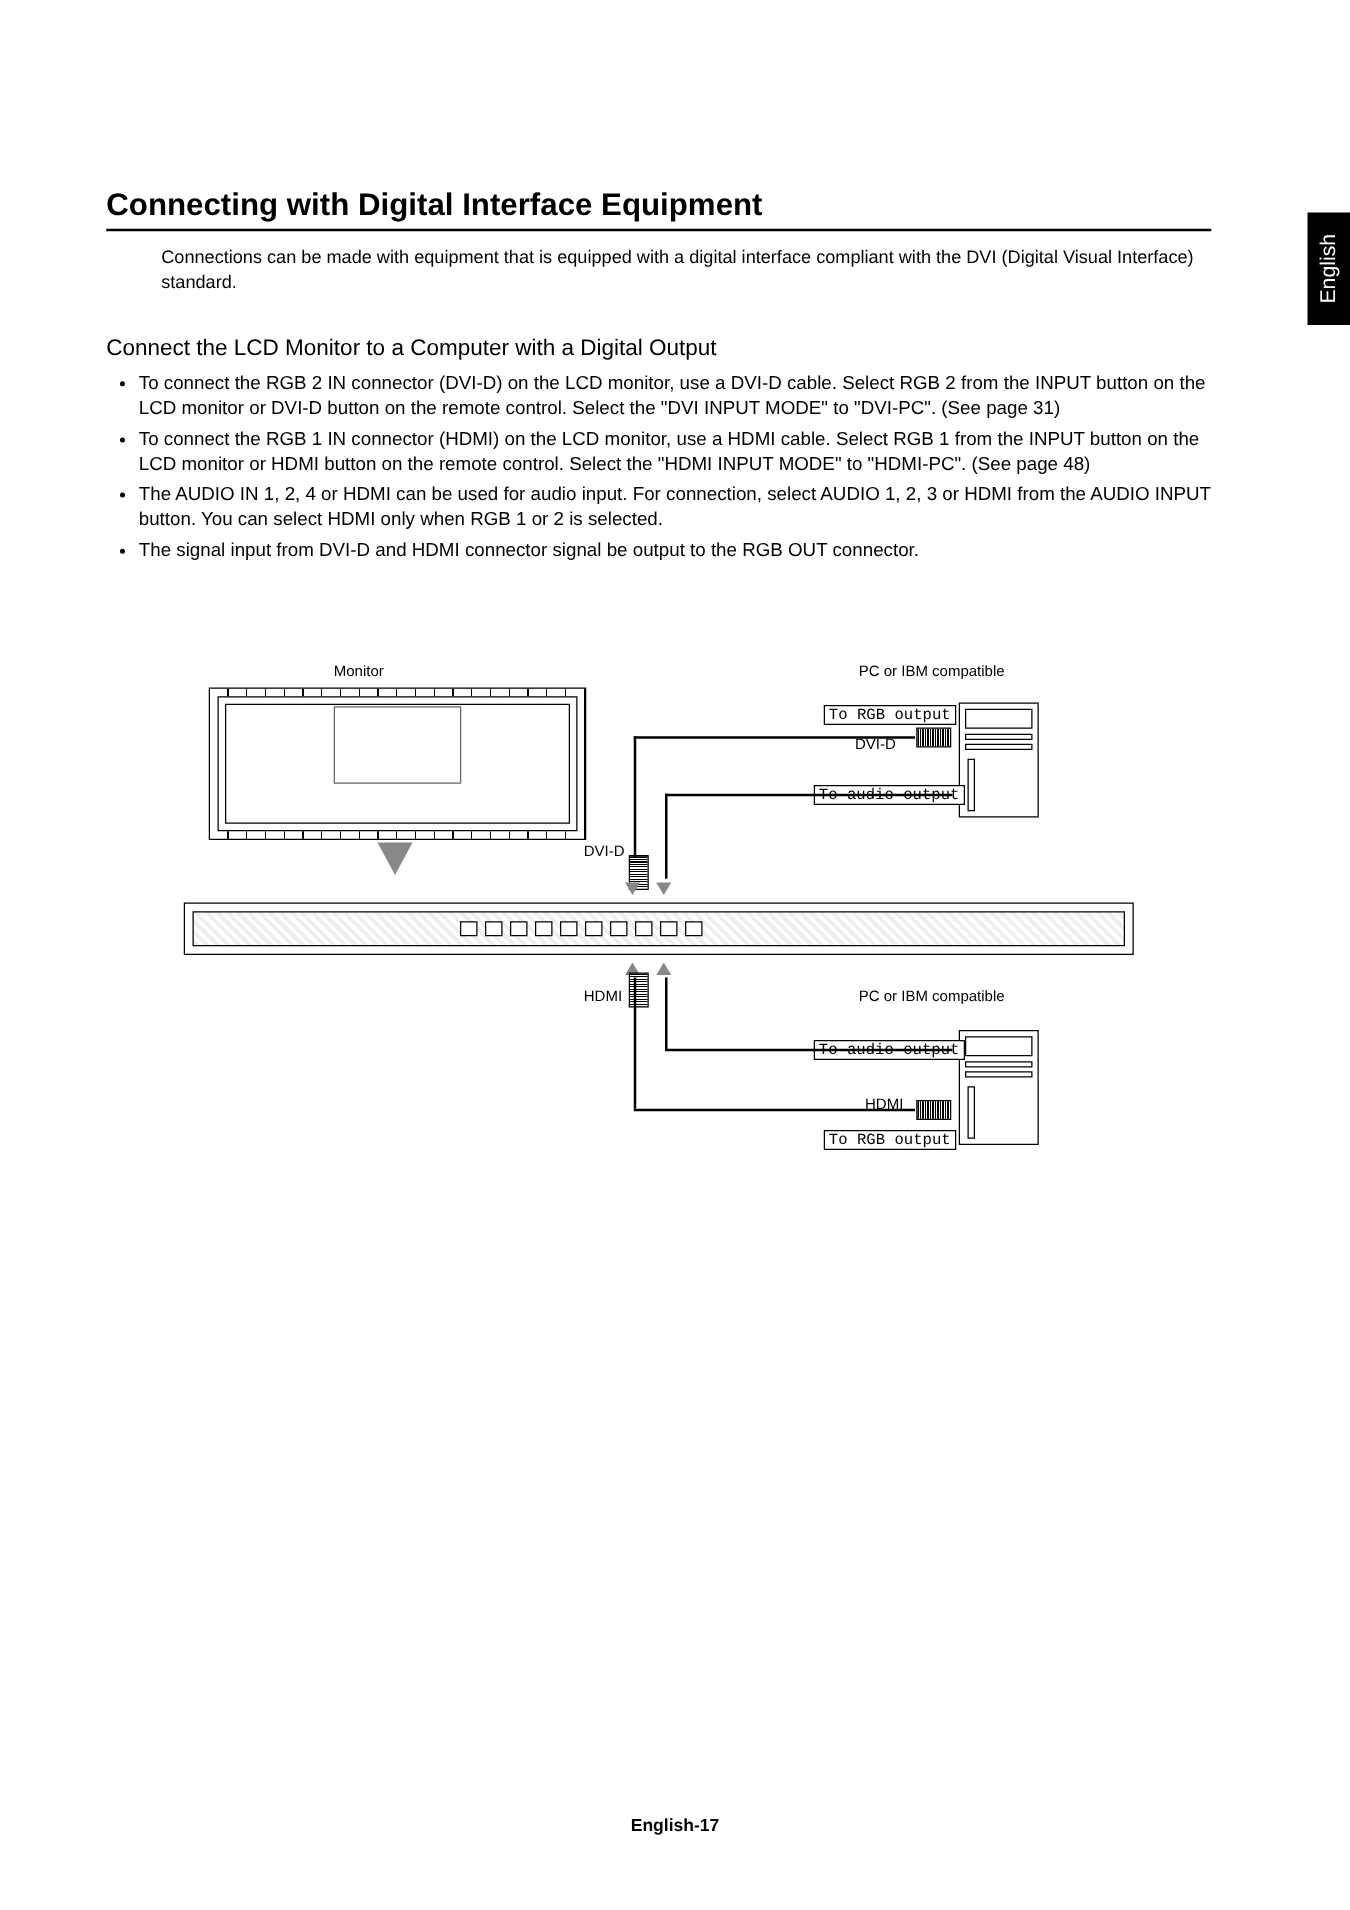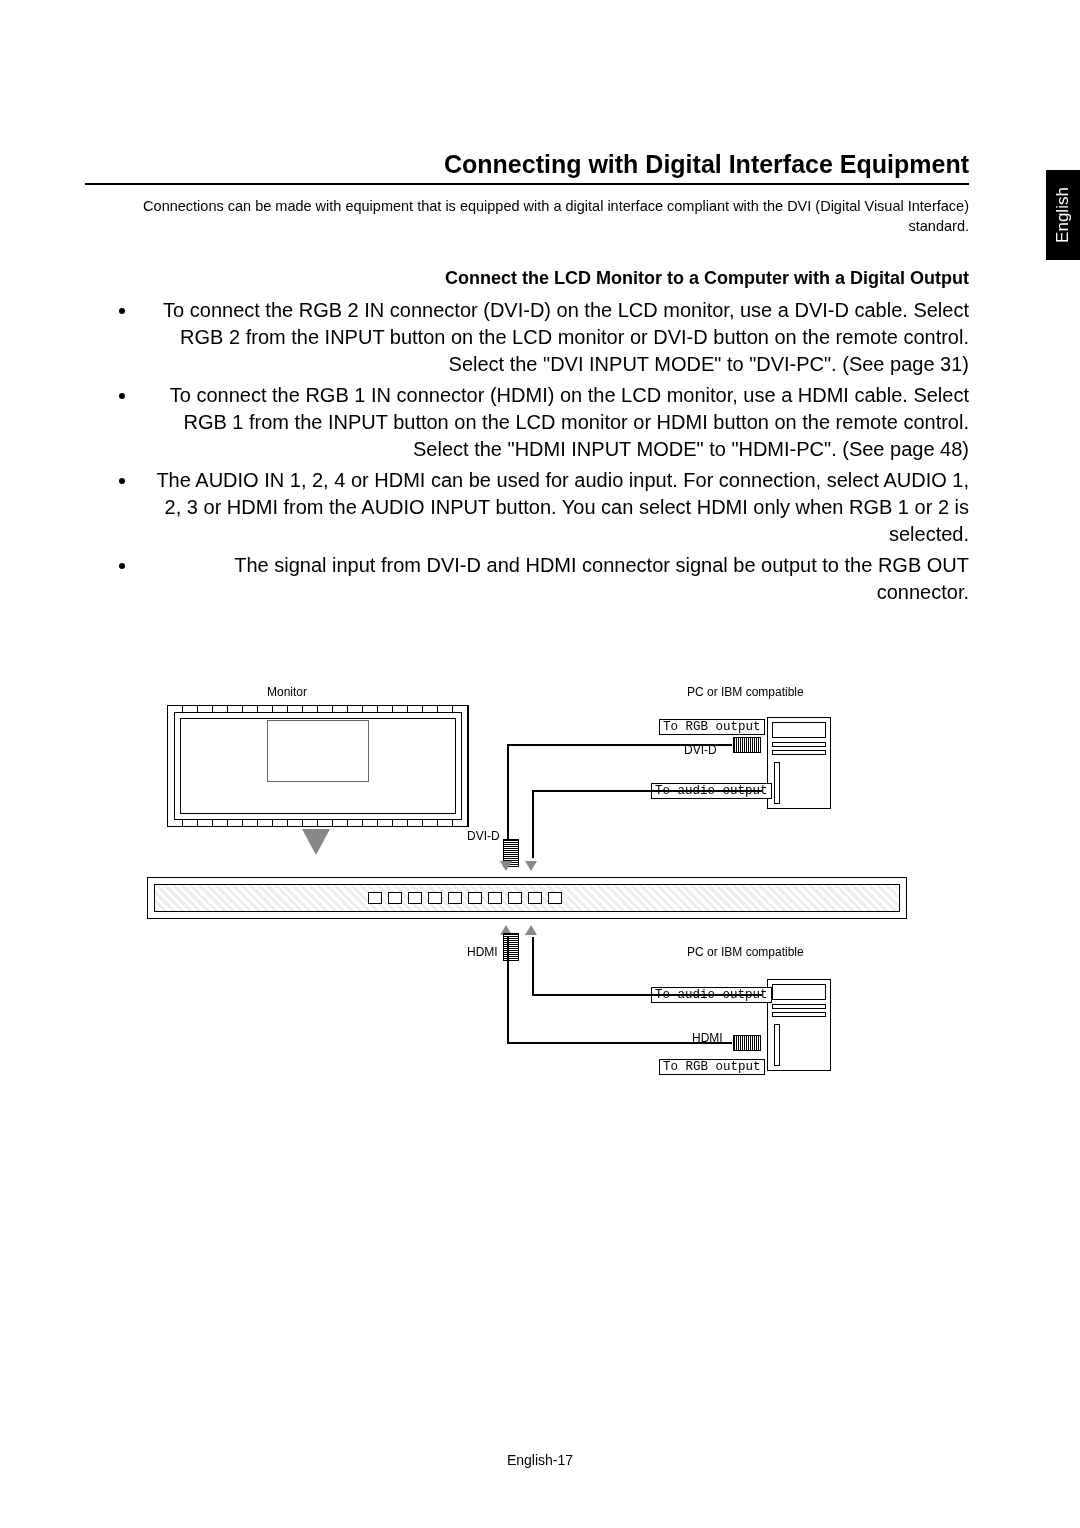--- a/index.html
+++ b/index.html
@@ -8,21 +8,20 @@
     background: #fff;
     font-family: Arial, Helvetica, sans-serif;
     color: #000;
     width: 1080px;
     height: 1528px;
     position: relative;
   }
   .page {
     padding: 150px 111px 60px 85px;
     position: relative;
-    text-align: right;
   }
   .lang-tab {
     position: absolute;
     top: 170px;
     right: 0;
     width: 34px;
     height: 90px;
     background: #000;
     color: #fff;
     font-size: 17px;
@@ -44,33 +43,32 @@
     width: 100%;
   }
   .intro {
     font-size: 14.5px;
     line-height: 1.35;
     margin-top: 8px;
     margin-left: 44px;
   }
   h2 {
     font-size: 18px;
-    font-weight: bold;
+    font-weight: normal;
     margin: 32px 0 8px 0;
   }
   ul.bullets {
     margin: 0;
     padding-left: 26px;
     list-style: disc;
   }
   ul.bullets li {
-    font-size: 20px;
+    font-size: 15px;
     line-height: 1.35;
     margin-bottom: 4px;
-    margin-left: 27px;
   }
   .diagram {
     position: relative;
     width: 760px;
     height: 420px;
     margin: 80px auto 0 auto;
     border: 1px solid transparent;
   }
   .dlabel {
     position: absolute;
@@ -191,20 +189,21 @@
   .small-arrow-down { border-top:10px solid #888;}
   .small-arrow-up   { border-bottom:10px solid #888;}
   .wire-h { position:absolute; height:0; border-top:2px solid #000;}
   .wire-v { position:absolute; width:0; border-left:2px solid #000;}
   .footer {
     position: absolute;
     bottom: 60px;
     left: 0; right: 0;
     text-align: center;
     font-size: 14px;
+    font-weight: bold;
   }
 </style>
 </head>
 <body>
 
 <div class="lang-tab">
   <span>English</span>
 </div>
 
 <div class="page">

